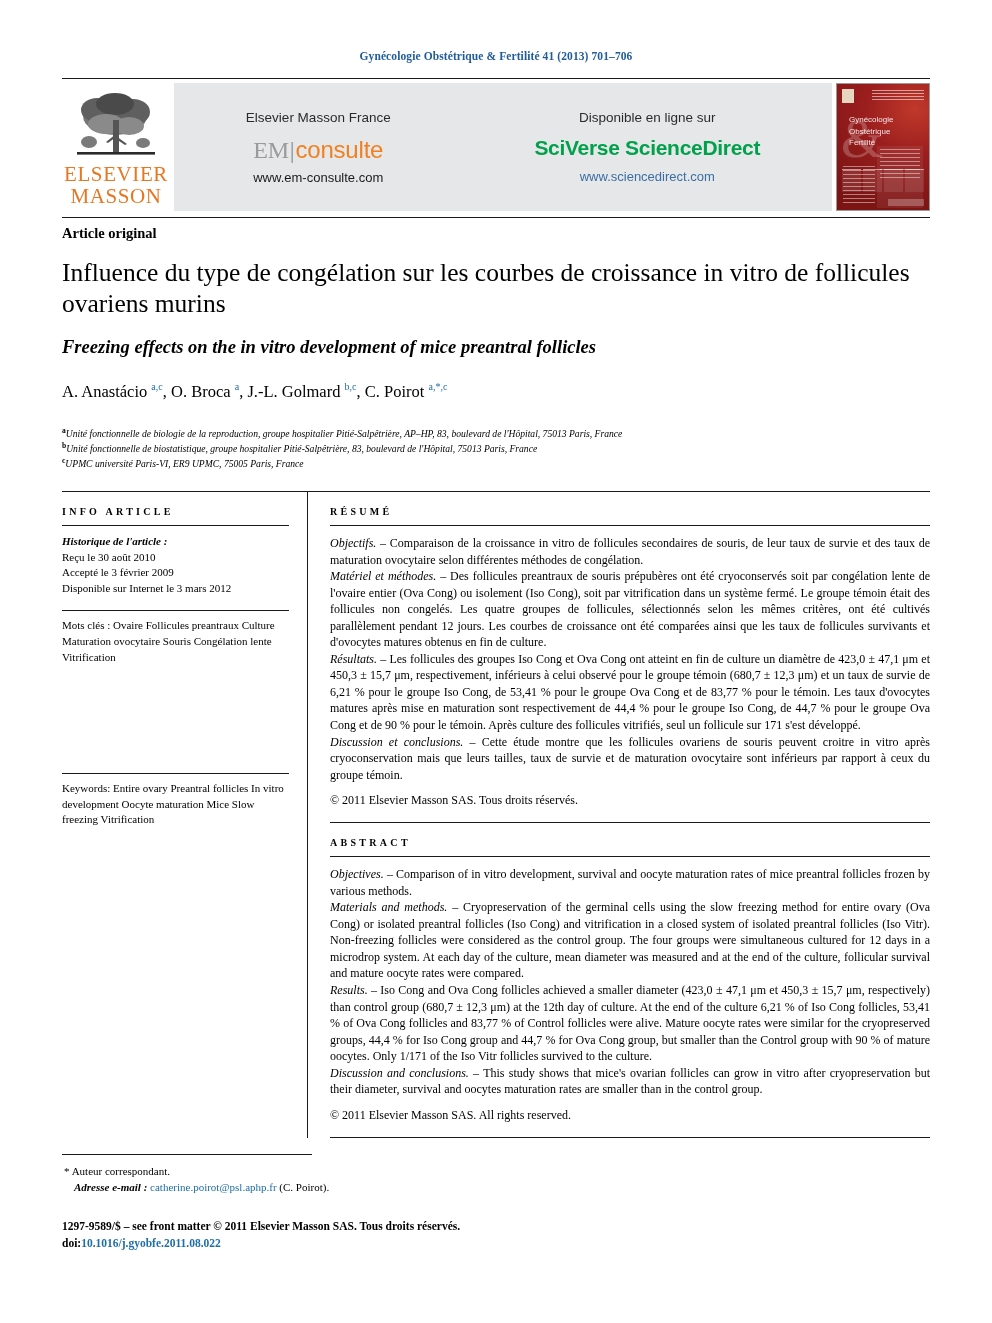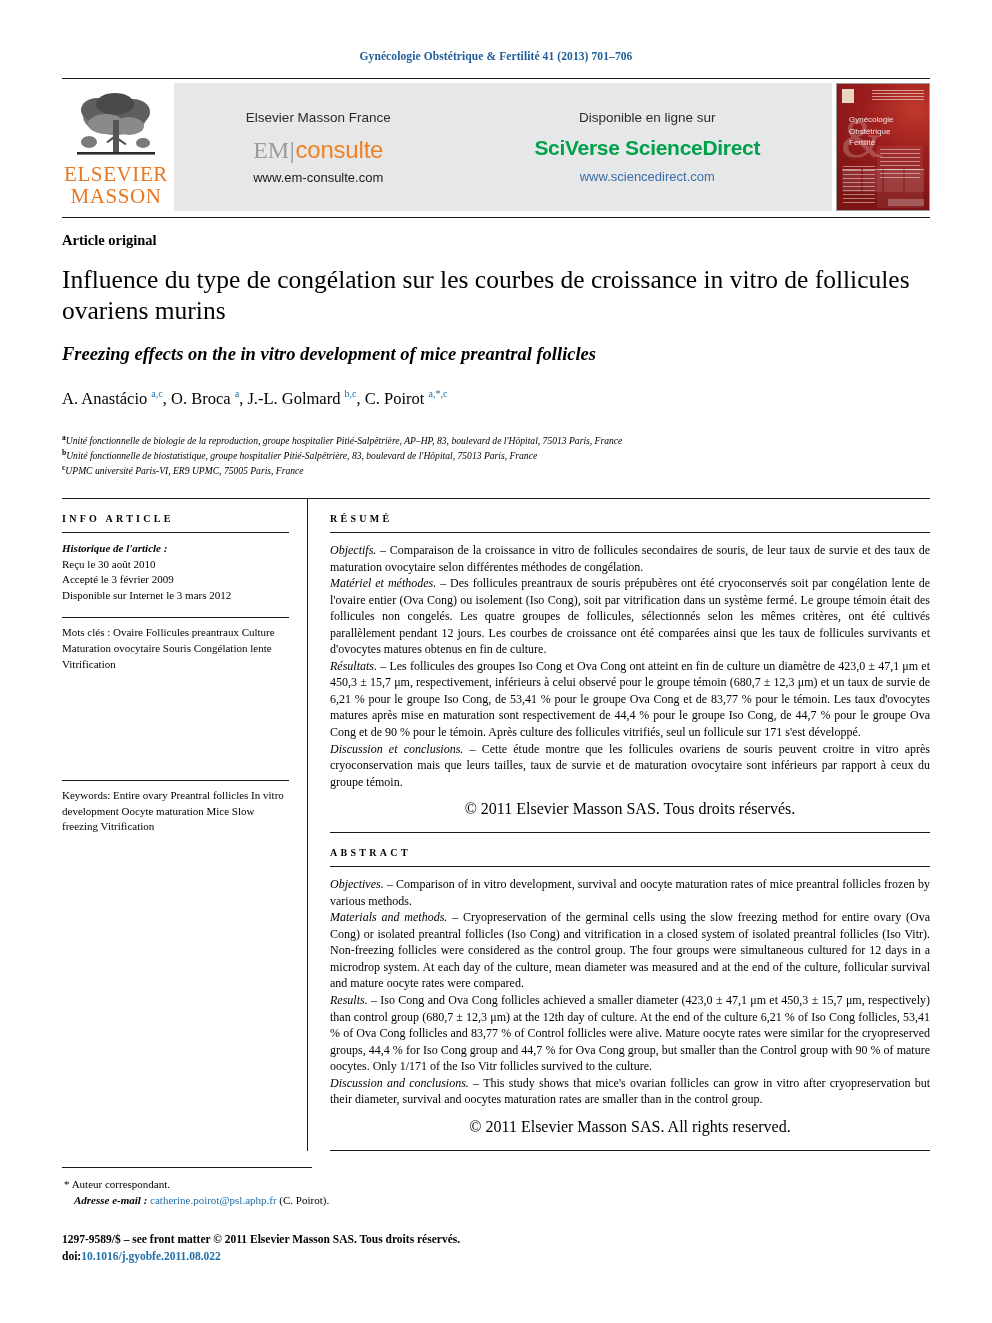--- a/index.html
+++ b/index.html
@@ -175,21 +175,21 @@
     position: absolute; right: 5px; bottom: 4px;
     width: 36px; height: 7px; background: rgba(255,255,255,0.25);
   }
 
   .rule-thin { border-top: 1px solid #1a1a1a; margin-top: 6px; }
 
   
   .article-type {
     font-weight: bold;
     font-size: 14.5px;
-    margin-top: 14px;
+    margin-top: 7px;
   }
   .title-fr {
     font-size: 25.5px;
     line-height: 1.20;
     margin-top: 16px;
     font-weight: normal;
   }
   .title-en {
     font-size: 18.5px;
     font-style: italic;
@@ -242,23 +242,23 @@
 
   .abs-body {
     font-size: 12px;
     line-height: 1.38;
     text-align: justify;
     margin-top: 9px;
   }
   .abs-body p { margin: 0; }
   .abs-body em { font-style: italic; }
   .copyline {
-    text-align: center;
+    text-align: left;
     margin-top: 10px;
-    font-size: 16px;
+    font-size: 12px;
   }
   .hr-between { border-top: 1.3px solid #1a1a1a; margin-top: 14px; }
 
   
   .foot-rule {
     border-top: 1px solid #1a1a1a;
     margin-top: 16px;
     width: 250px;
   }
   .footnotes {

